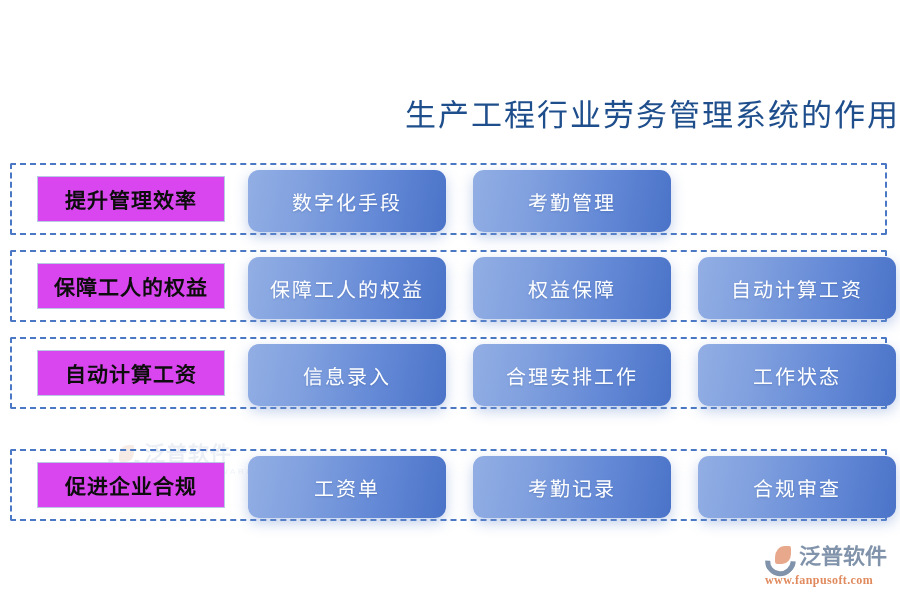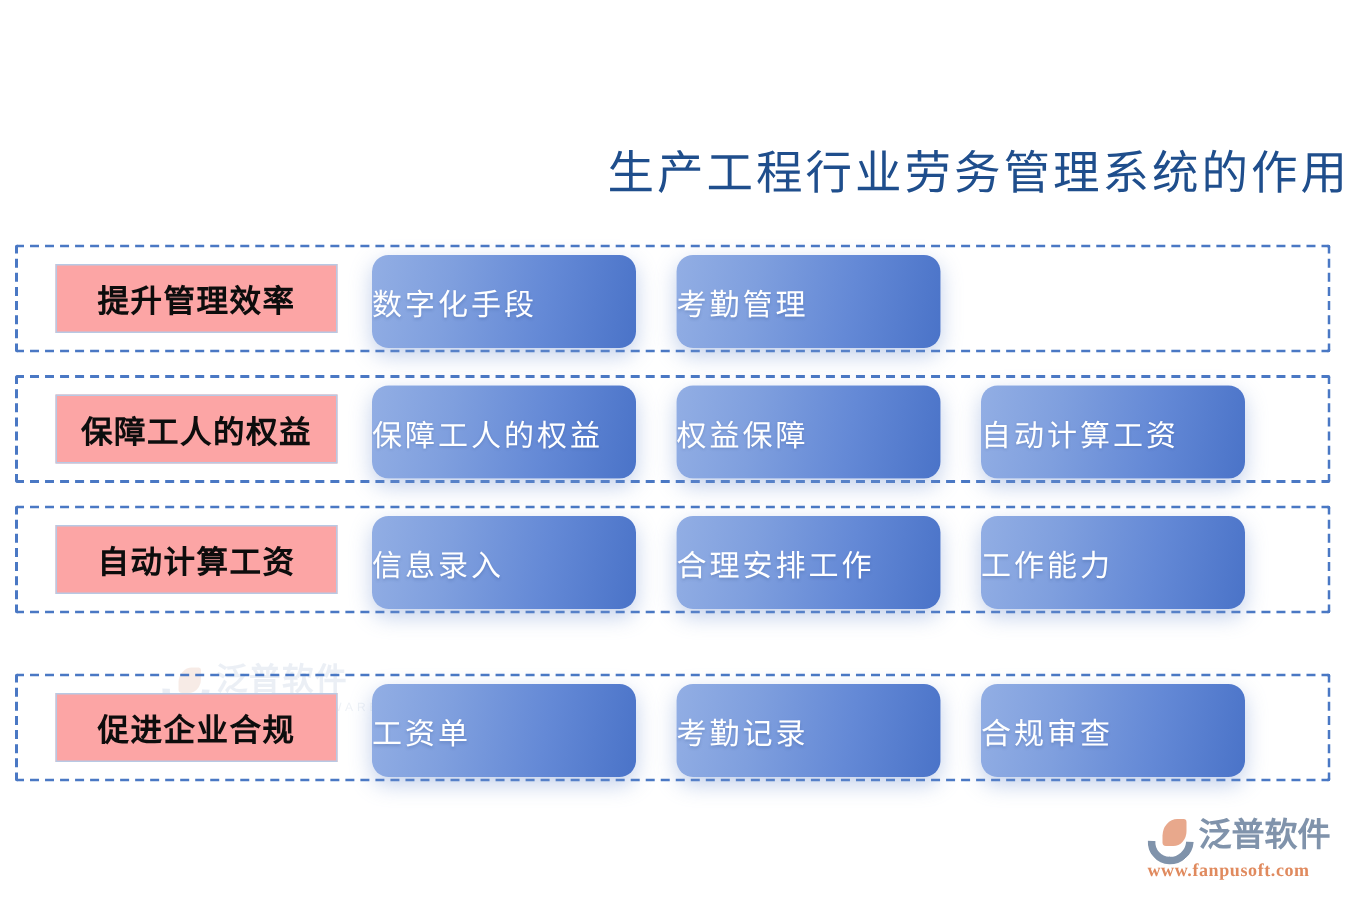--- a/index.html
+++ b/index.html
@@ -114,21 +114,21 @@
   #row-2 { top: 337px; }
   #row-3 { top: 449px; }
 
   
   .label-box {
     position: absolute;
     left: 25px;
     width: 188px;
     height: 46px;
     box-sizing: border-box;
-    background: #fca5a5;
+    background: #d946ef;
     border: 1px solid #b8c9e4;
     display: flex;
     align-items: center;
     justify-content: center;
     z-index: 3;
   }
   .label-box .label-text {
     font-family: "Liberation Serif", "DejaVu Serif", serif;
     font-size: 21px;
     font-weight: 700;
@@ -142,28 +142,29 @@
     position: absolute;
     left: 236px;
     top: 0;
     height: 72px;
     width: 640px;
     display: flex;
     align-items: center;
     z-index: 2;
   }
   .card {
-    width: 176px;
+    width: 198px;
     height: 62px;
     margin-right: 27px;
     border-radius: 11px;
     background: linear-gradient(100deg, #92aee4 0%, #7f9fde 30%, #6489d6 65%, #4a73c8 100%);
     box-shadow: 0 5px 14px rgba(120, 150, 210, 0.45);
     display: flex;
     align-items: center;
+    justify-content: center;
     flex: 0 0 auto;
   }
   .card:last-child { margin-right: 0; }
   .card .card-text {
     font-family: "Liberation Serif", "DejaVu Serif", serif;
     font-size: 20px;
     font-weight: 400;
     color: #ffffff;
     letter-spacing: 2px;
     white-space: nowrap;
@@ -280,21 +281,21 @@
       <span class="label-text">自动计算工资</span>
     </div>
     <div class="cards">
       <div class="card">
         <span class="card-text">信息录入</span>
       </div>
       <div class="card">
         <span class="card-text">合理安排工作</span>
       </div>
       <div class="card">
-        <span class="card-text">工作能力</span>
+        <span class="card-text">工作状态</span>
       </div>
     </div>
   </div>
 
   <div class="row" id="row-3">
     <div class="label-box">
       <span class="label-text">促进企业合规</span>
     </div>
     <div class="cards">
       <div class="card">

